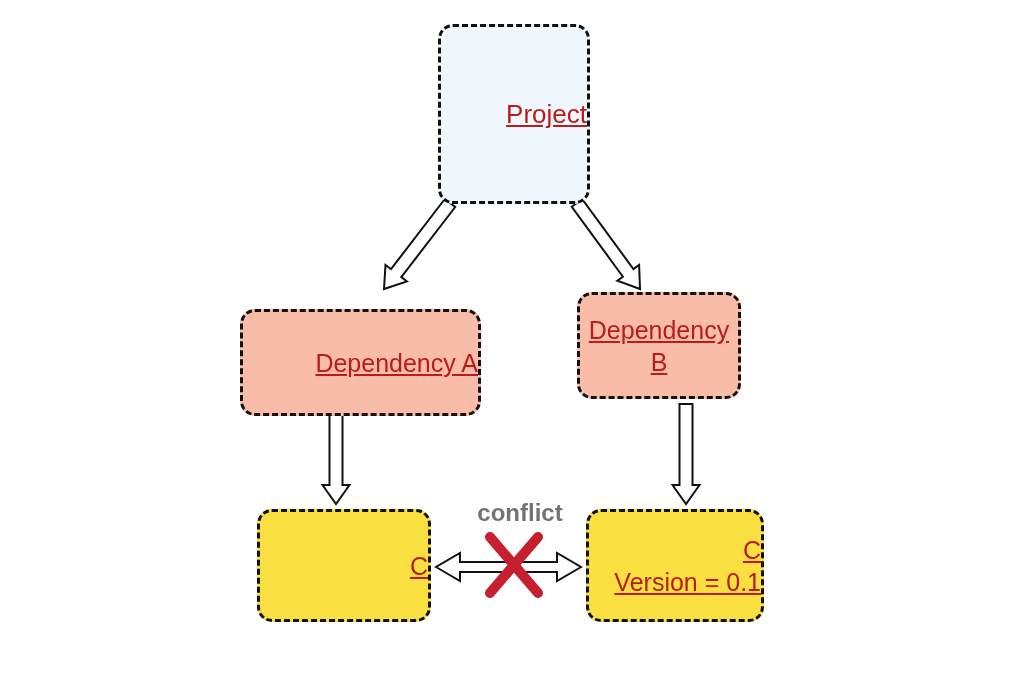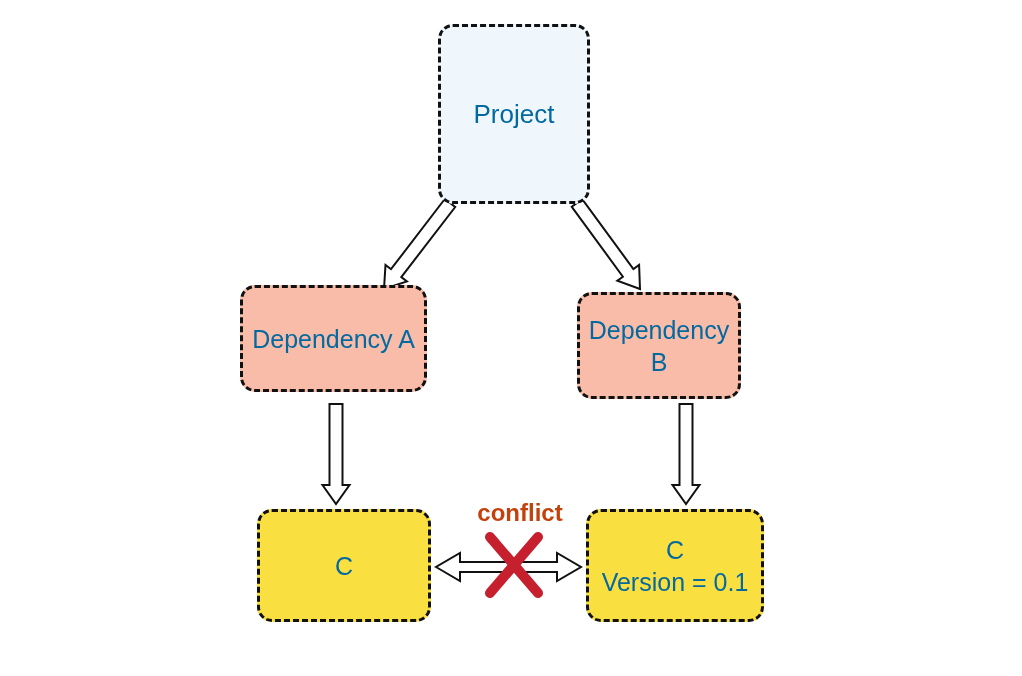--- a/index.html
+++ b/index.html
@@ -34,32 +34,33 @@
     stroke-width: 10;
     stroke-linecap: round;
   }
   .node {
     position: absolute;
     box-sizing: border-box;
     border: 3px dashed #111111;
     border-radius: 15px;
     display: flex;
     flex-direction: column;
-    align-items: center;
+    align-items: flex-end;
     justify-content: center;
     text-align: center;
-    color: #0369a1;
+    color: #b91c1c;
     font-size: 25px;
     line-height: 32px;
+    text-decoration: underline;
   }
   .node-project {
     left: 438px; top: 24px; width: 152px; height: 180px;
     font-size: 26px;
   }
-  .node-dep-a { left: 240px; top: 285px; width: 187px; height: 107px; }
+  .node-dep-a { left: 240px; top: 309px; width: 241px; height: 107px; }
   .node-dep-b { left: 577px; top: 292px; width: 164px; height: 107px; }
   .node-c1 { left: 257px; top: 509px; width: 174px; height: 113px; }
   .node-c2 { left: 586px; top: 509px; width: 178px; height: 113px; }
   .conflict-label {
     position: absolute;
     left: 440px;
     top: 499px;
     width: 160px;
     text-align: center;
     font-size: 24px;
@@ -96,15 +97,15 @@
 
   <div class="node node-c1" style="background-color: rgb(250, 223, 64);">
     <span>C</span>
   </div>
 
   <div class="node node-c2" style="background-color: rgb(250, 223, 64);">
     <span>C</span>
     <span>Version = 0.1</span>
   </div>
 
-  <div class="conflict-label" style="color: #c2410c;">conflict</div>
+  <div class="conflict-label" style="color: #737373;">conflict</div>
 
 </div>
 
 </body></html>

